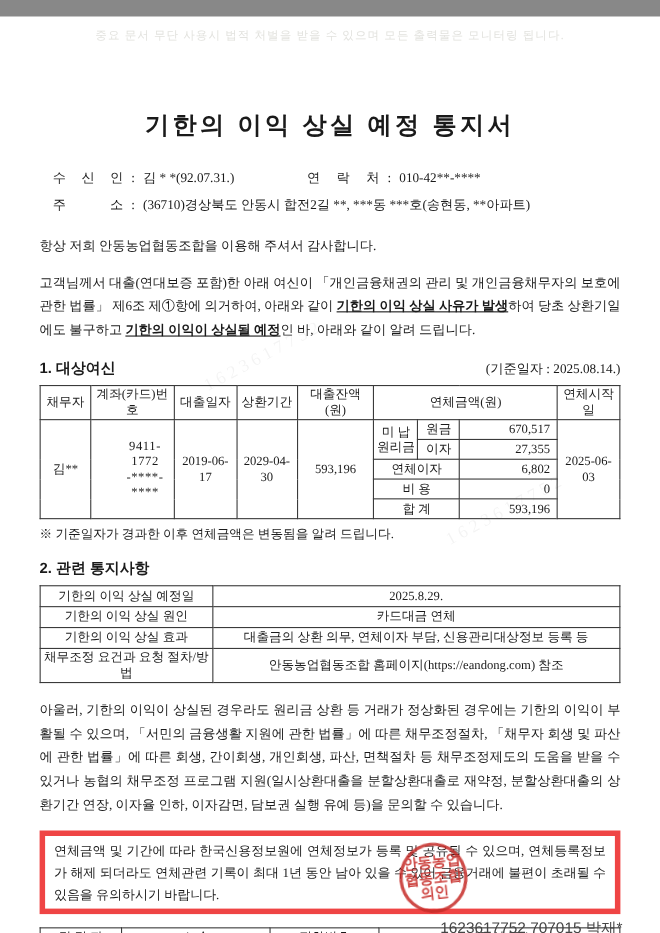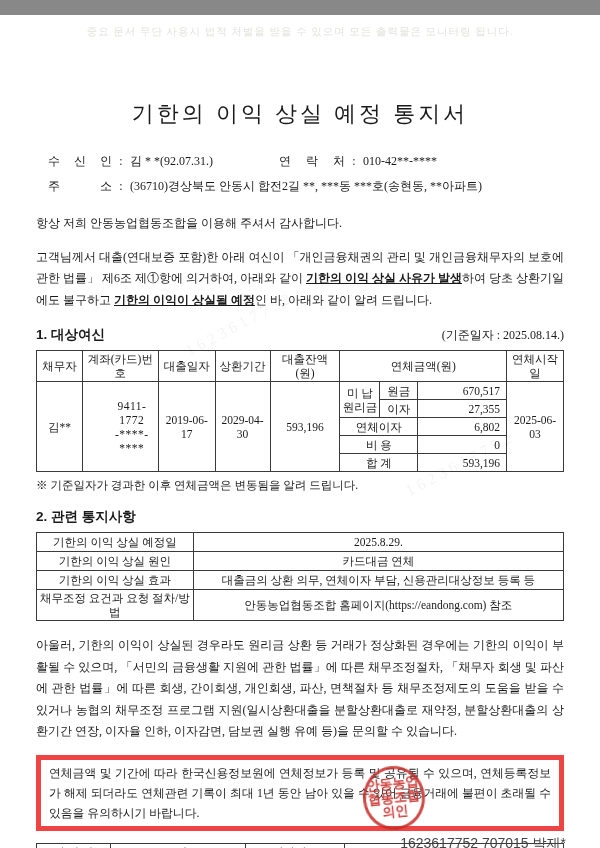--- a/index.html
+++ b/index.html
@@ -16,21 +16,21 @@
   .wm-top{
     position:absolute;top:10px;left:0;right:0;
     text-align:center;font-size:10.5px;color:#e2e2de;letter-spacing:1px;
   }
   .ghost{
     position:absolute;color:#000;opacity:0.045;font-size:16px;
     transform:rotate(-28deg);letter-spacing:4px;pointer-events:none;
   }
   .content{padding:84px 36px 0 36px;}
   .doc-title{
-    text-align:center;font-size:22px;font-weight:normal;letter-spacing:3px;
+    text-align:center;font-size:22px;font-weight:bold;letter-spacing:3px;
     margin:0 0 20px 0;
     font-family:"Liberation Sans","DejaVu Sans",sans-serif;
   }
   .info-block{padding-left:12px;line-height:25px;}
   .info-label{display:inline-block;width:64px;text-align:justify;text-align-last:justify;}
   .colon{display:inline-block;width:18px;text-align:center;}
   .contact-label{display:inline-block;width:66px;margin-left:66px;text-align:justify;text-align-last:justify;}
   .para{margin:12px 0 0 0;text-align:justify;line-height:21.5px;}
   .greeting{margin-top:14px;line-height:21.5px;}
   .bu{font-weight:bold;text-decoration:underline;}

